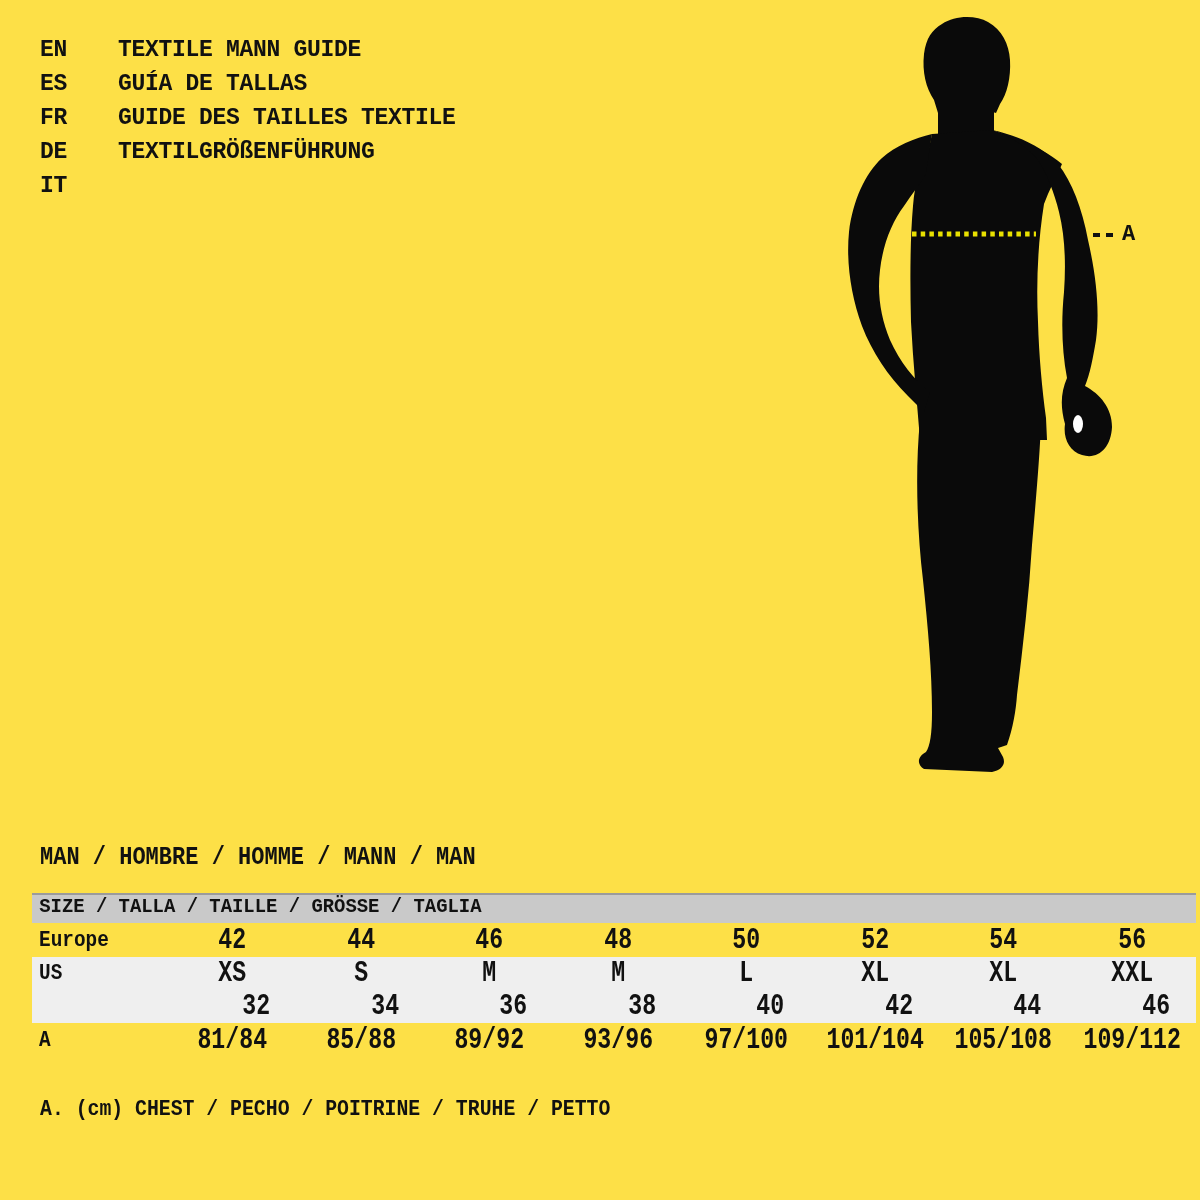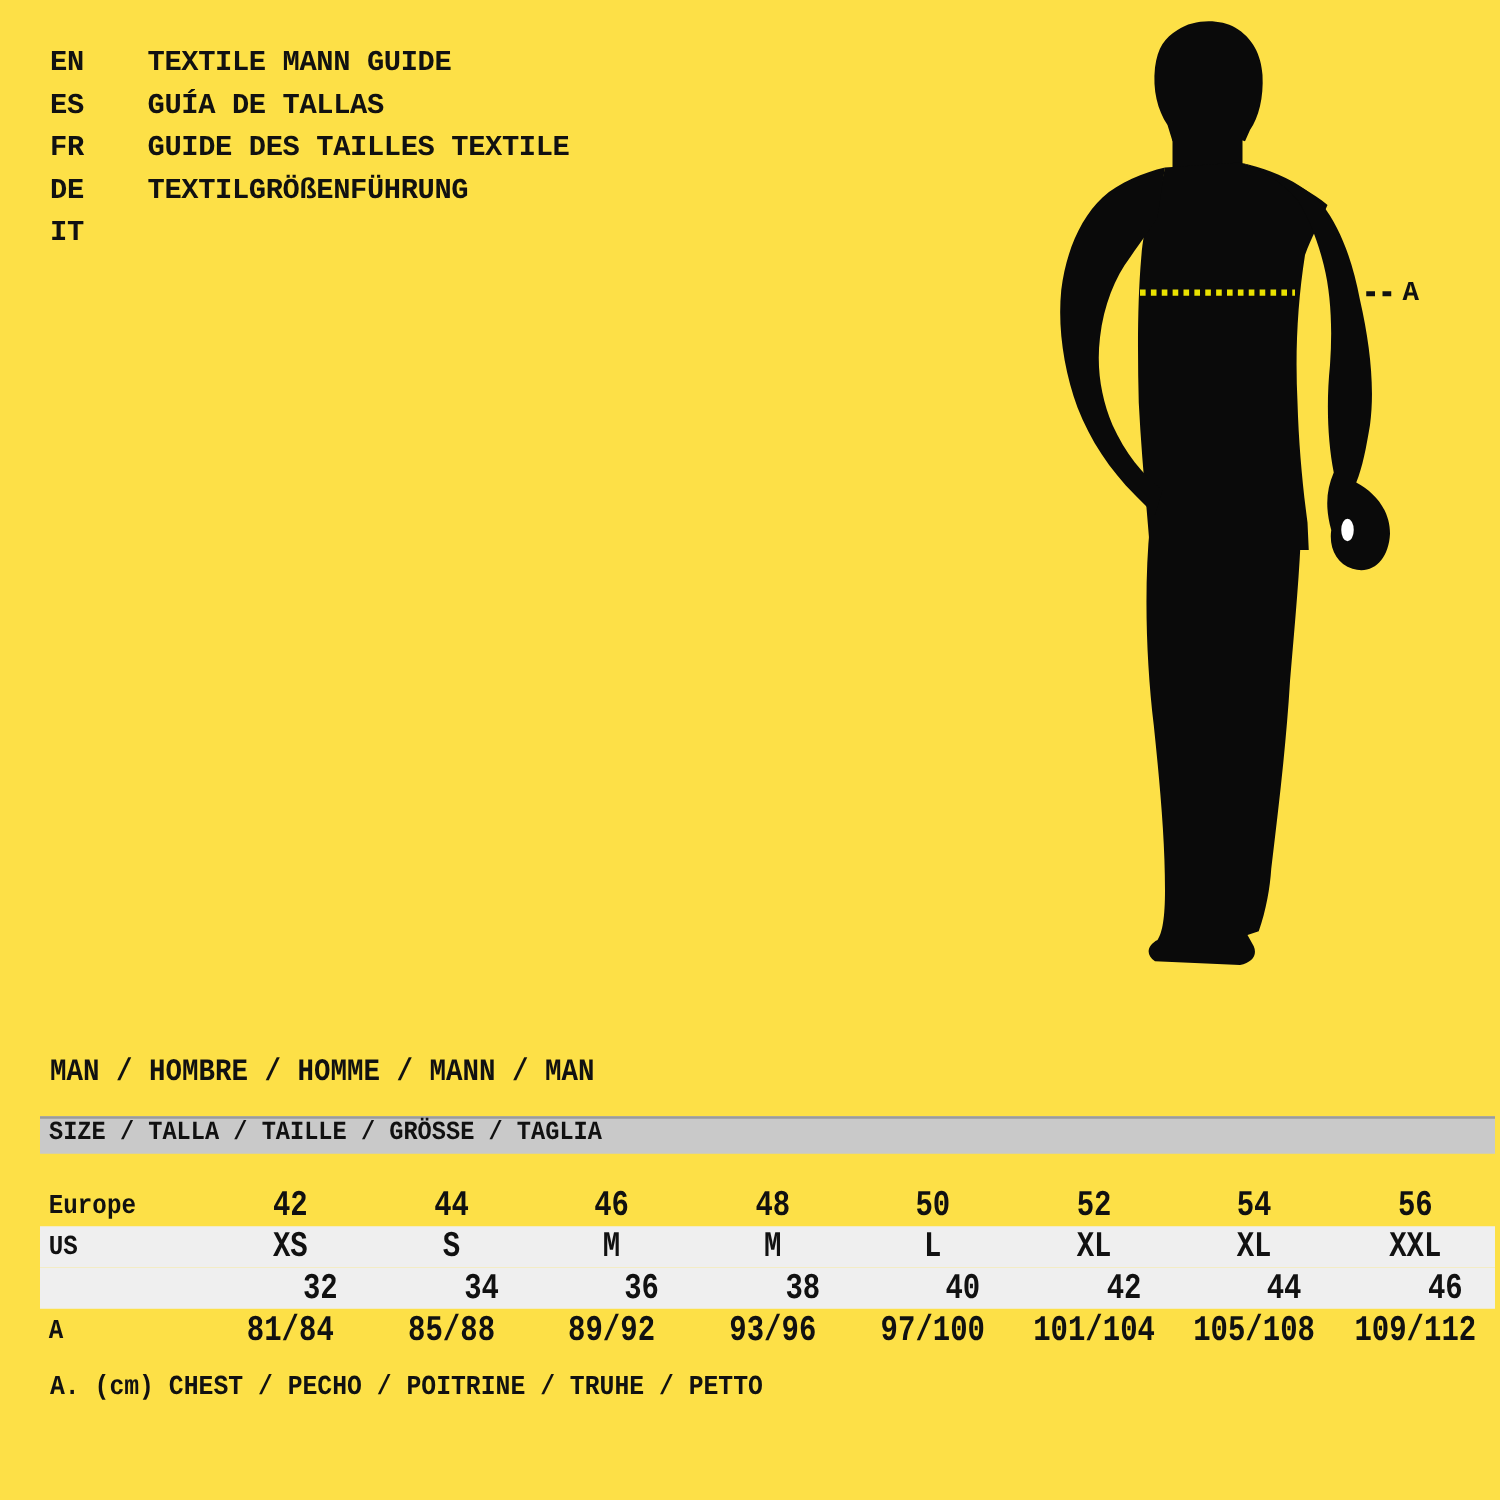--- a/index.html
+++ b/index.html
@@ -23,21 +23,21 @@
   
   .man-heading{position:absolute;left:40px;top:843px;font-weight:bold;font-size:25px;white-space:nowrap;
                transform:scaleX(.88);transform-origin:0 50%;}
   
   .size-table{position:absolute;left:32px;top:893px;width:1164px;}
   .table-header-bar{height:28px;background:#c9c9c9;border-top:2px solid #9b9b9b;
                     display:flex;}
   .table-header-text{padding-left:8px;font-weight:bold;font-size:21px;white-space:nowrap;
                      transform:scaleX(.90);transform-origin:0 50%;}
   .t-row{display:grid;grid-template-columns:136px repeat(8,1fr);align-items:center;}
-  .t-row.r0{height:34px;margin-top:24px;}
+  .t-row.r0{height:34px;}
   .t-row.r1{height:33px;background:#efefef;}
   .t-row.r2{height:33px;background:#efefef;gap:48px;}
   .t-row.r3{height:35px;}
   .t-label{padding-left:8px;font-weight:bold;font-size:22px;white-space:nowrap;
            transform:scaleX(.88);transform-origin:0 50%;}
   .t-val{text-align:center;font-weight:bold;font-size:29px;white-space:nowrap;
          transform:scaleX(.80);transform-origin:50% 50%;}
   
   .footer-note{position:absolute;left:40px;top:1097px;font-weight:bold;font-size:22px;white-space:nowrap;
                transform:scaleX(.90);transform-origin:0 50%;}

